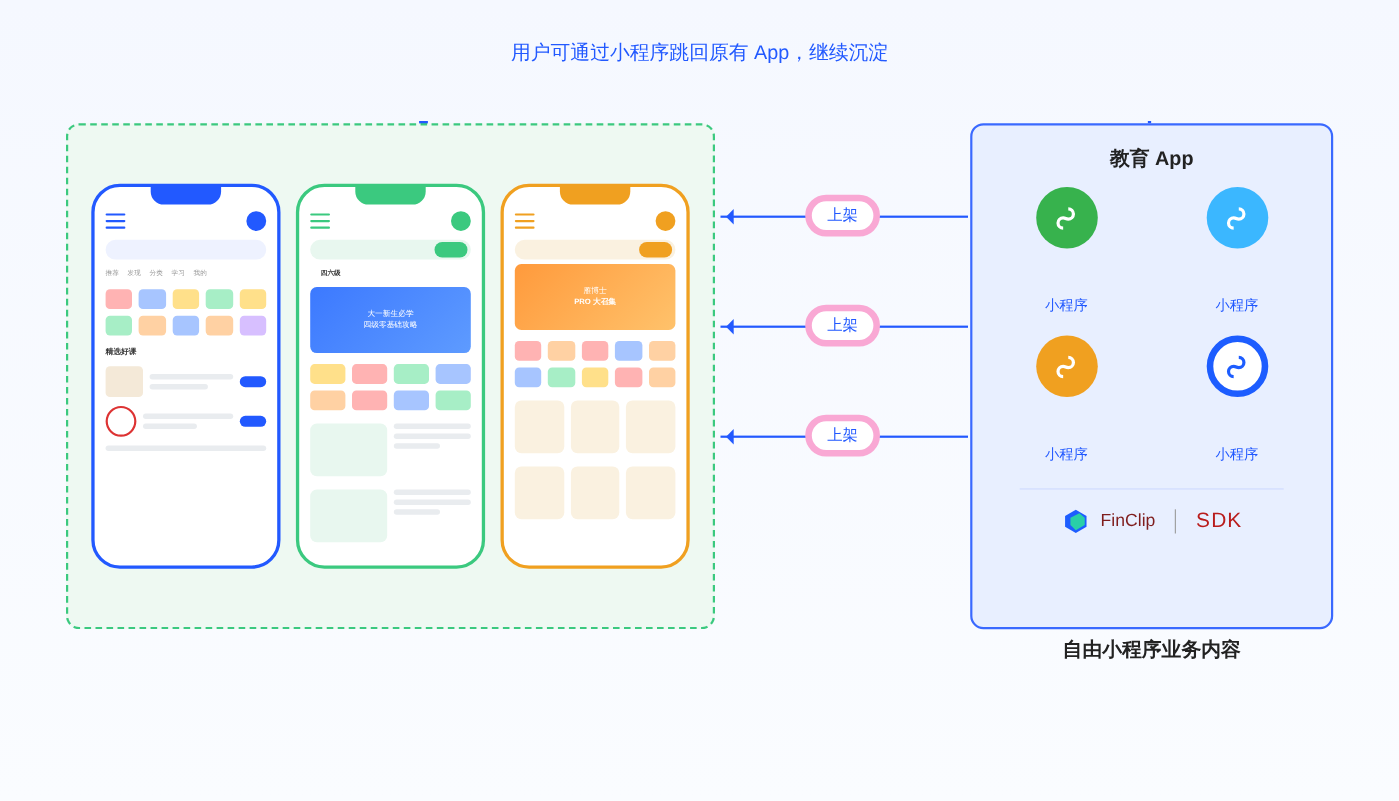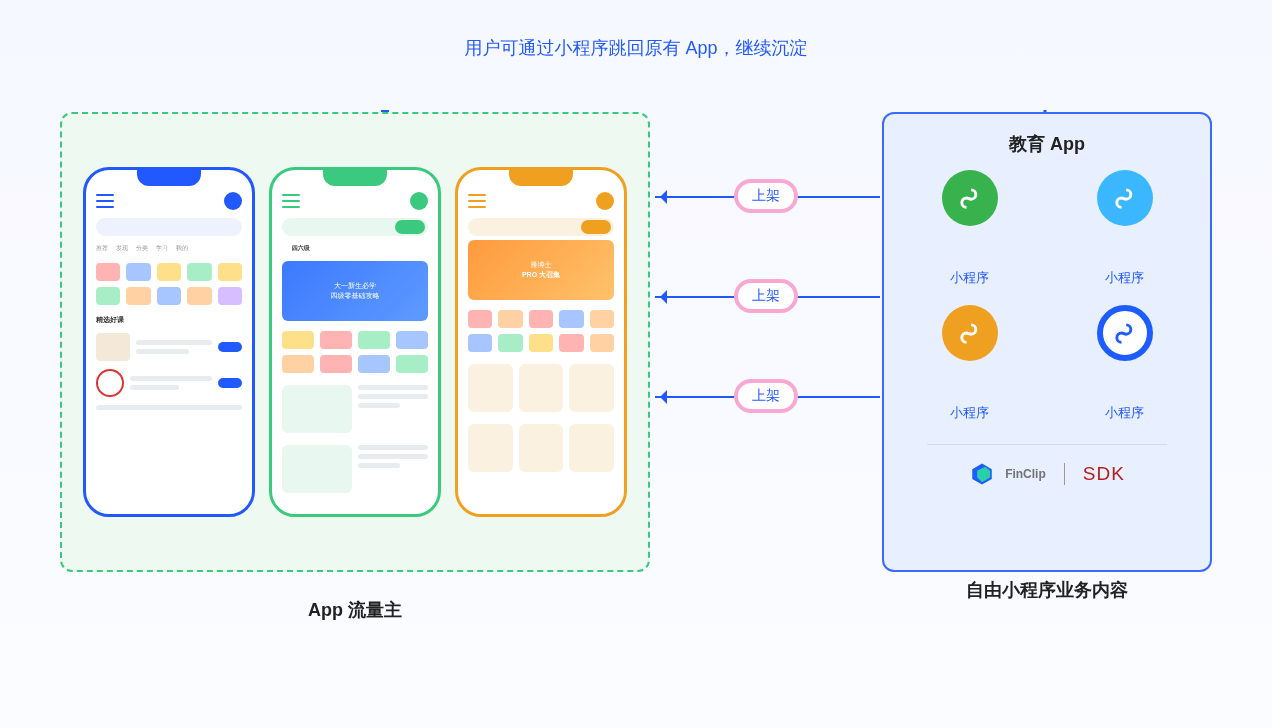--- a/index.html
+++ b/index.html
@@ -134,34 +134,34 @@
 .mp-grid{display:grid;grid-template-columns:1fr 1fr;column-gap:60px;row-gap:18px;width:100%;padding:0 18px;}
 .mp-item{display:flex;flex-direction:column;align-items:center;gap:8px;}
 .mp-circle{width:56px;height:56px;border-radius:50%;display:flex;align-items:center;justify-content:center;}
 .mp-circle.g{background:#37b24d;} .mp-circle.c{background:#3bb7ff;} .mp-circle.o{background:#f0a020;}
 .mp-circle.bo{background:#fff;border:6px solid #1d5dff;}
 .mp-circle svg{width:28px;height:28px;}
 .mp-label{font-size:13px;color:#2259ff;margin-top:35px;}
 .hr{width:84%;height:1px;background:#cdd9ff;margin:22px 0 16px;}
 .finclip{display:flex;align-items:center;gap:10px;}
 .fc-logo{width:26px;height:26px;}
-.fc-text{font-size:12px;font-weight:700;color:#737373;}
+.fc-text{font-size:16px;font-weight:400;color:#7f1d1d;}
 .fc-div{width:1px;height:22px;background:#999;margin:0 8px;}
 .fc-sdk{font-size:19px;color:#b91c1c;letter-spacing:1px;}
 
 .arrow-shelf{
   position:absolute; height:2px; background:#2259ff;
 }
 .arrow-shelf::before{
   content:""; position:absolute; left:-2px; top:-6px;
   border:7px solid transparent; border-right-color:#2259ff;
 }
 .pill-label{
   position:absolute; transform:translate(-50%,-50%);
-  background:#fff;border:4px solid #f9a8d4;border-radius:999px;
+  background:#fff;border:6px solid #f9a8d4;border-radius:999px;
   padding:4px 14px;font-size:14px;color:#2259ff;font-weight:500;
 }
 
 .route-svg{position:absolute;left:0;top:0;width:100%;height:100%;}
 </style>
 </head>
 <body>
 
 <div class="top-label">用户可通过小程序跳回原有 App，继续沉淀</div>
 
@@ -376,15 +376,14 @@
 
   <div class="arrow-shelf" style="left:595px;top:86px;width:225px;"></div>
   <div class="pill-label" style="left:706px;top:86px;">上架</div>
 
   <div class="arrow-shelf" style="left:595px;top:186px;width:225px;"></div>
   <div class="pill-label" style="left:706px;top:186px;">上架</div>
 
   <div class="arrow-shelf" style="left:595px;top:286px;width:225px;"></div>
   <div class="pill-label" style="left:706px;top:286px;">上架</div>
 
-  <div class="left-caption">App 流量主</div>
   <div class="right-caption">自由小程序业务内容</div>
 </div>
 
 </body></html>

